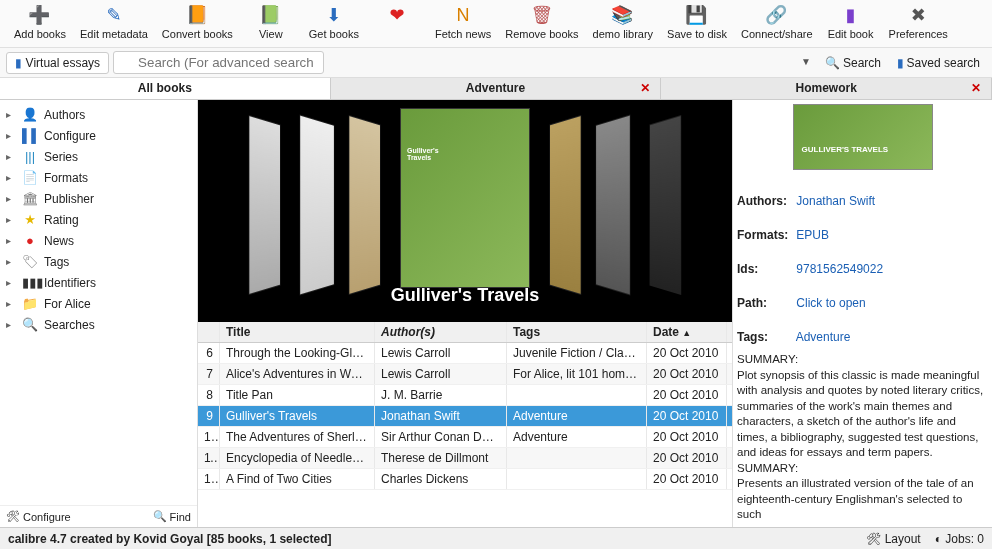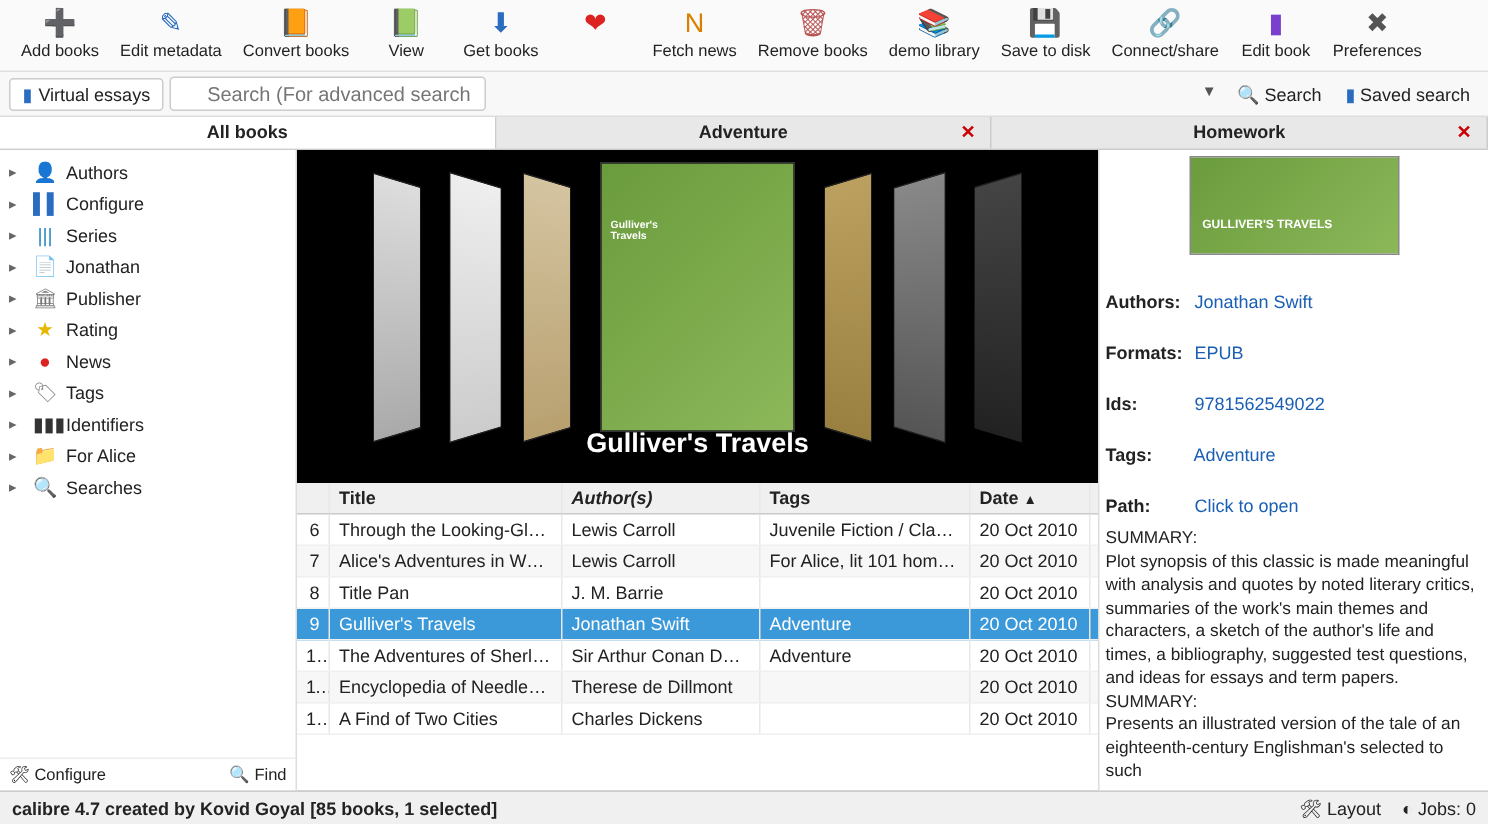--- a/index.html
+++ b/index.html
@@ -160,21 +160,21 @@
           <span>Configure</span>
         </div>
         <div class="sbitem">
           <span class="arr">▸</span>
           <span class="sbicon" style="color:#2a8cc4">|||</span>
           <span>Series</span>
         </div>
         <div class="sbitem">
           <span class="arr">▸</span>
           <span class="sbicon" style="color:#888">📄</span>
-          <span>Jonathan</span>
+          <span>Formats</span>
         </div>
         <div class="sbitem">
           <span class="arr">▸</span>
           <span class="sbicon" style="color:#777">🏛</span>
           <span>Publisher</span>
         </div>
         <div class="sbitem">
           <span class="arr">▸</span>
           <span class="sbicon" style="color:#e6b800">★</span>
           <span>Rating</span>
@@ -289,22 +289,22 @@
         </div>
     </div>
   </div>
 
   <div class="details">
     <div class="dcover"></div>
     <div class="dmeta">
       <div><b>Authors:</b> <a>Jonathan Swift</a></div>
       <div><b>Formats:</b> <a>EPUB</a></div>
       <div><b>Ids:</b> <a>9781562549022</a></div>
+      <div><b>Path:</b> <a>Click to open</a></div>
       <div><b>Tags:</b> <a>Adventure</a></div>
-      <div><b>Path:</b> <a>Click to open</a></div>
     </div>
     <div class="summary">
       <div>SUMMARY:</div>
       <div>Plot synopsis of this classic is made meaningful with analysis and quotes by noted literary critics, summaries of the work's main themes and characters, a sketch of the author's life and times, a bibliography, suggested test questions, and ideas for essays and term papers.</div>
       <div>SUMMARY:</div>
       <div>Presents an illustrated version of the tale of an eighteenth-century Englishman's selected to such</div>
     </div>
   </div>
 </div>
 

